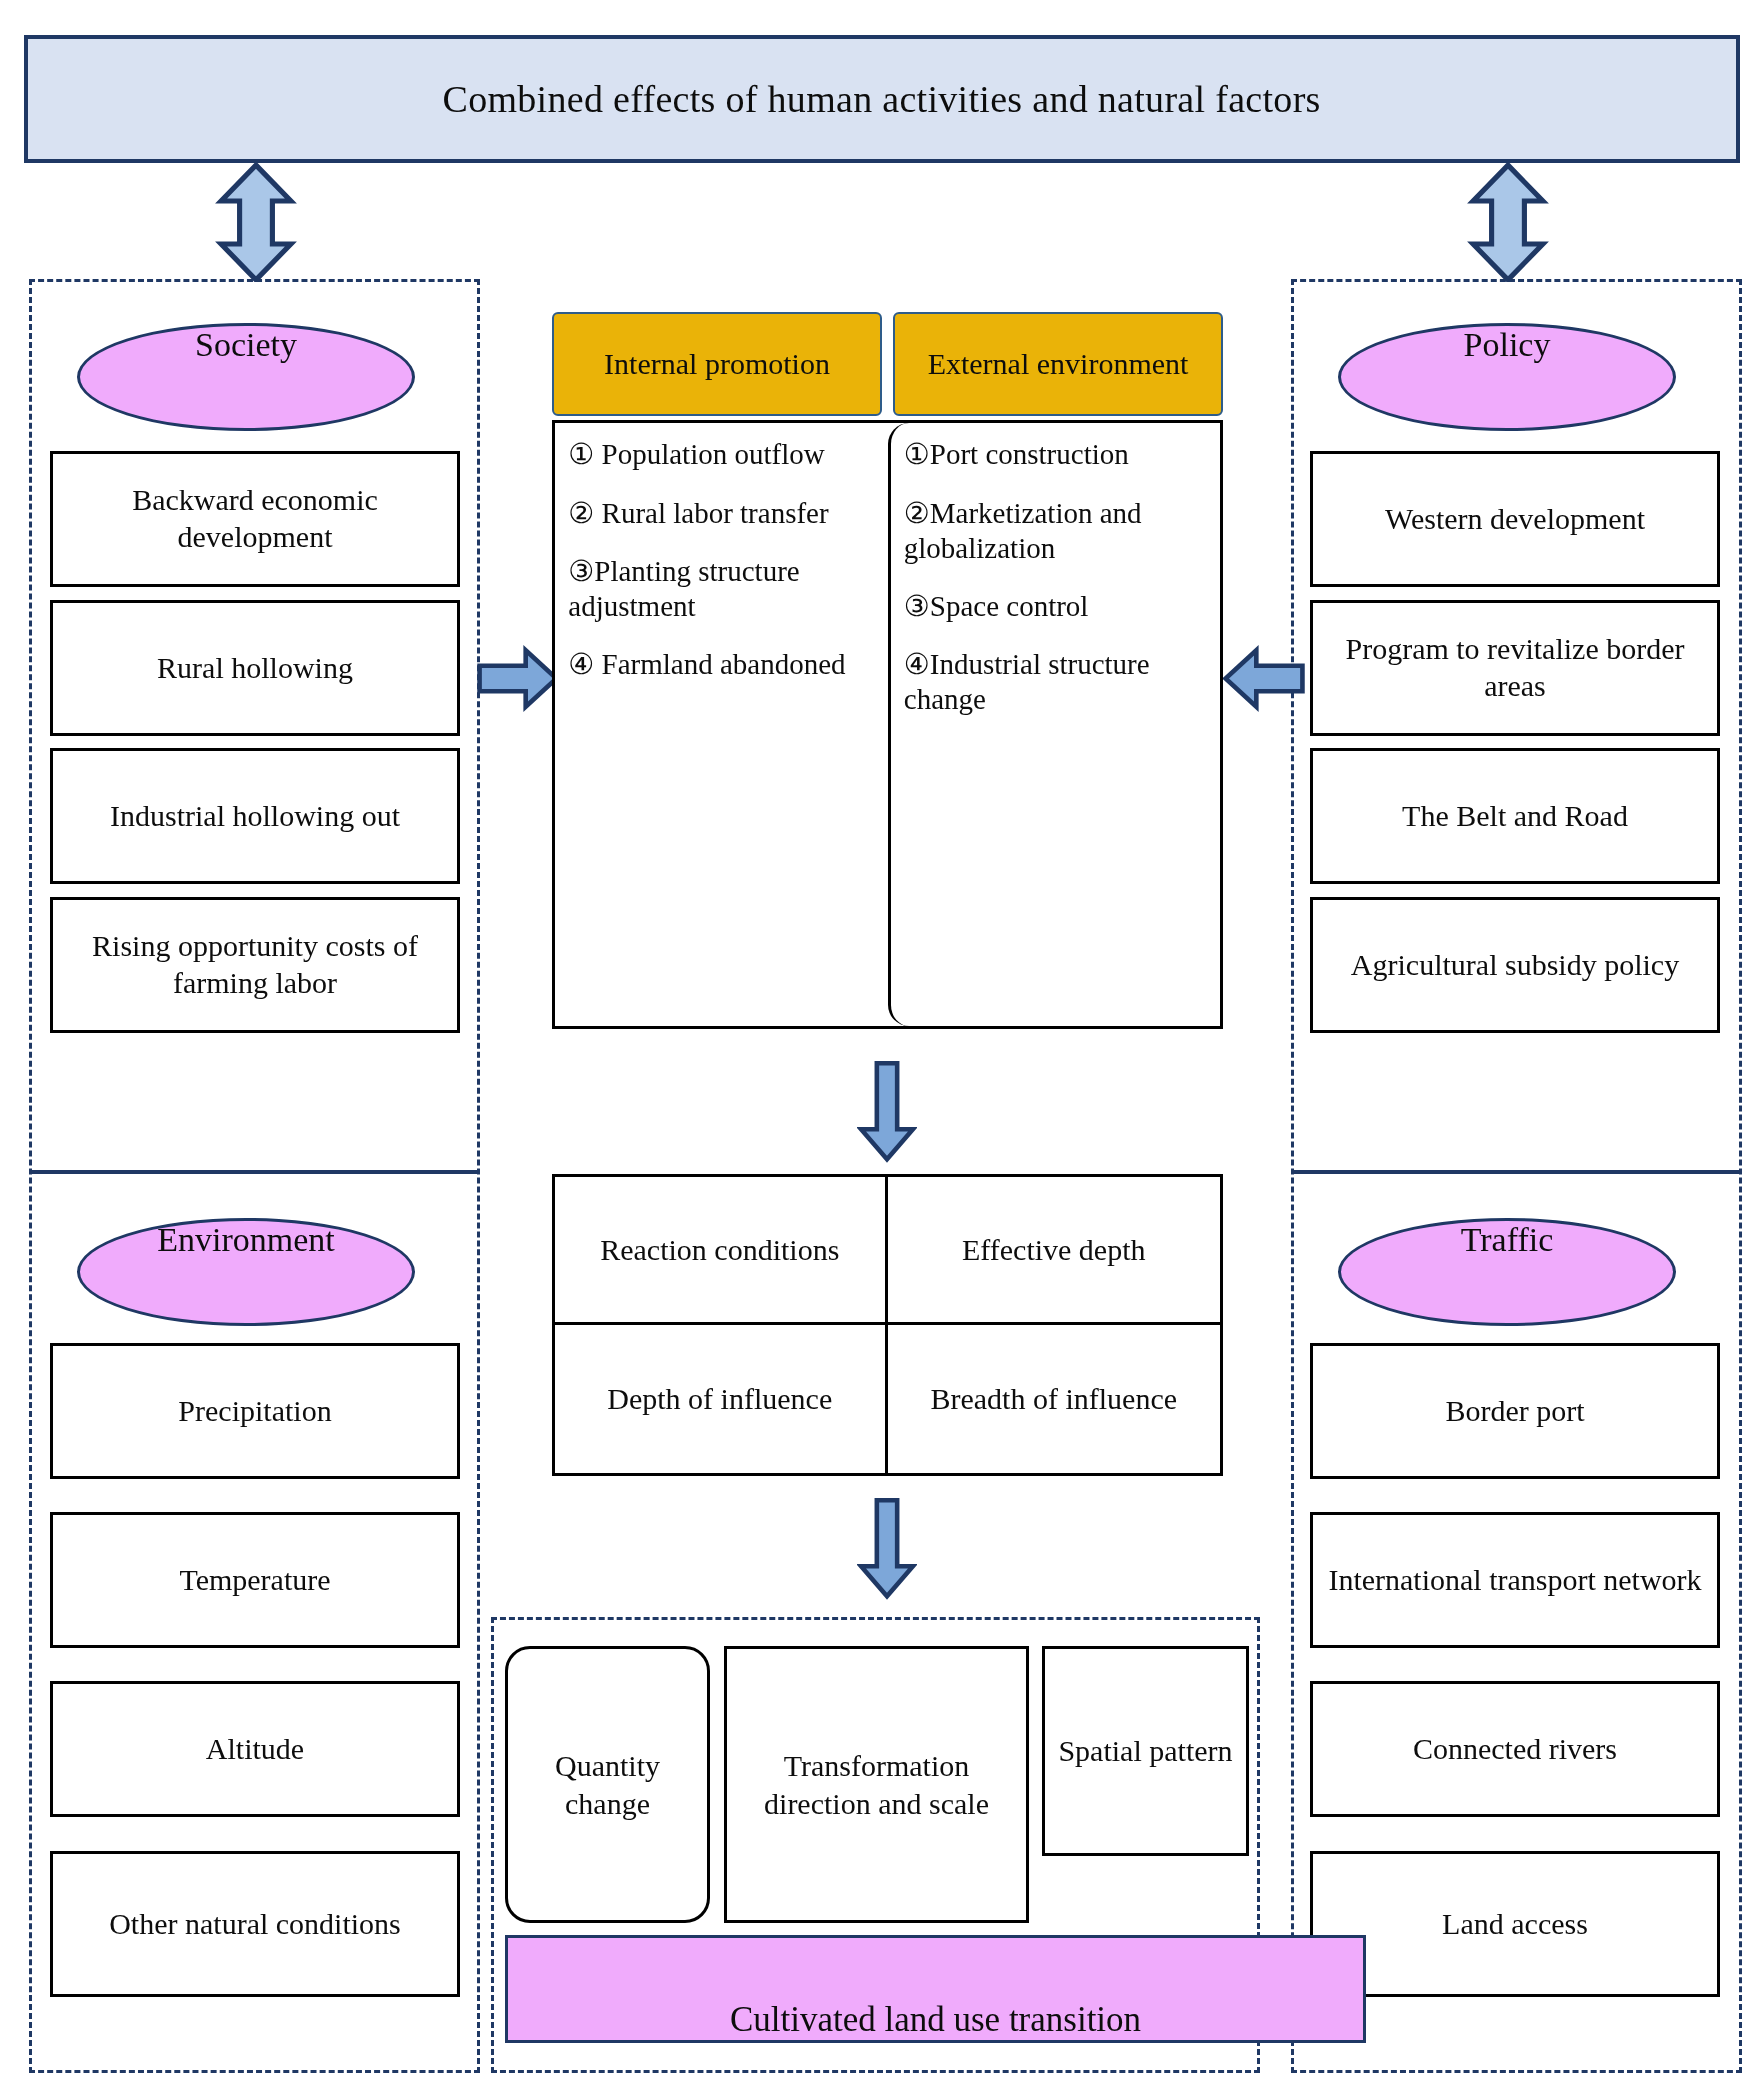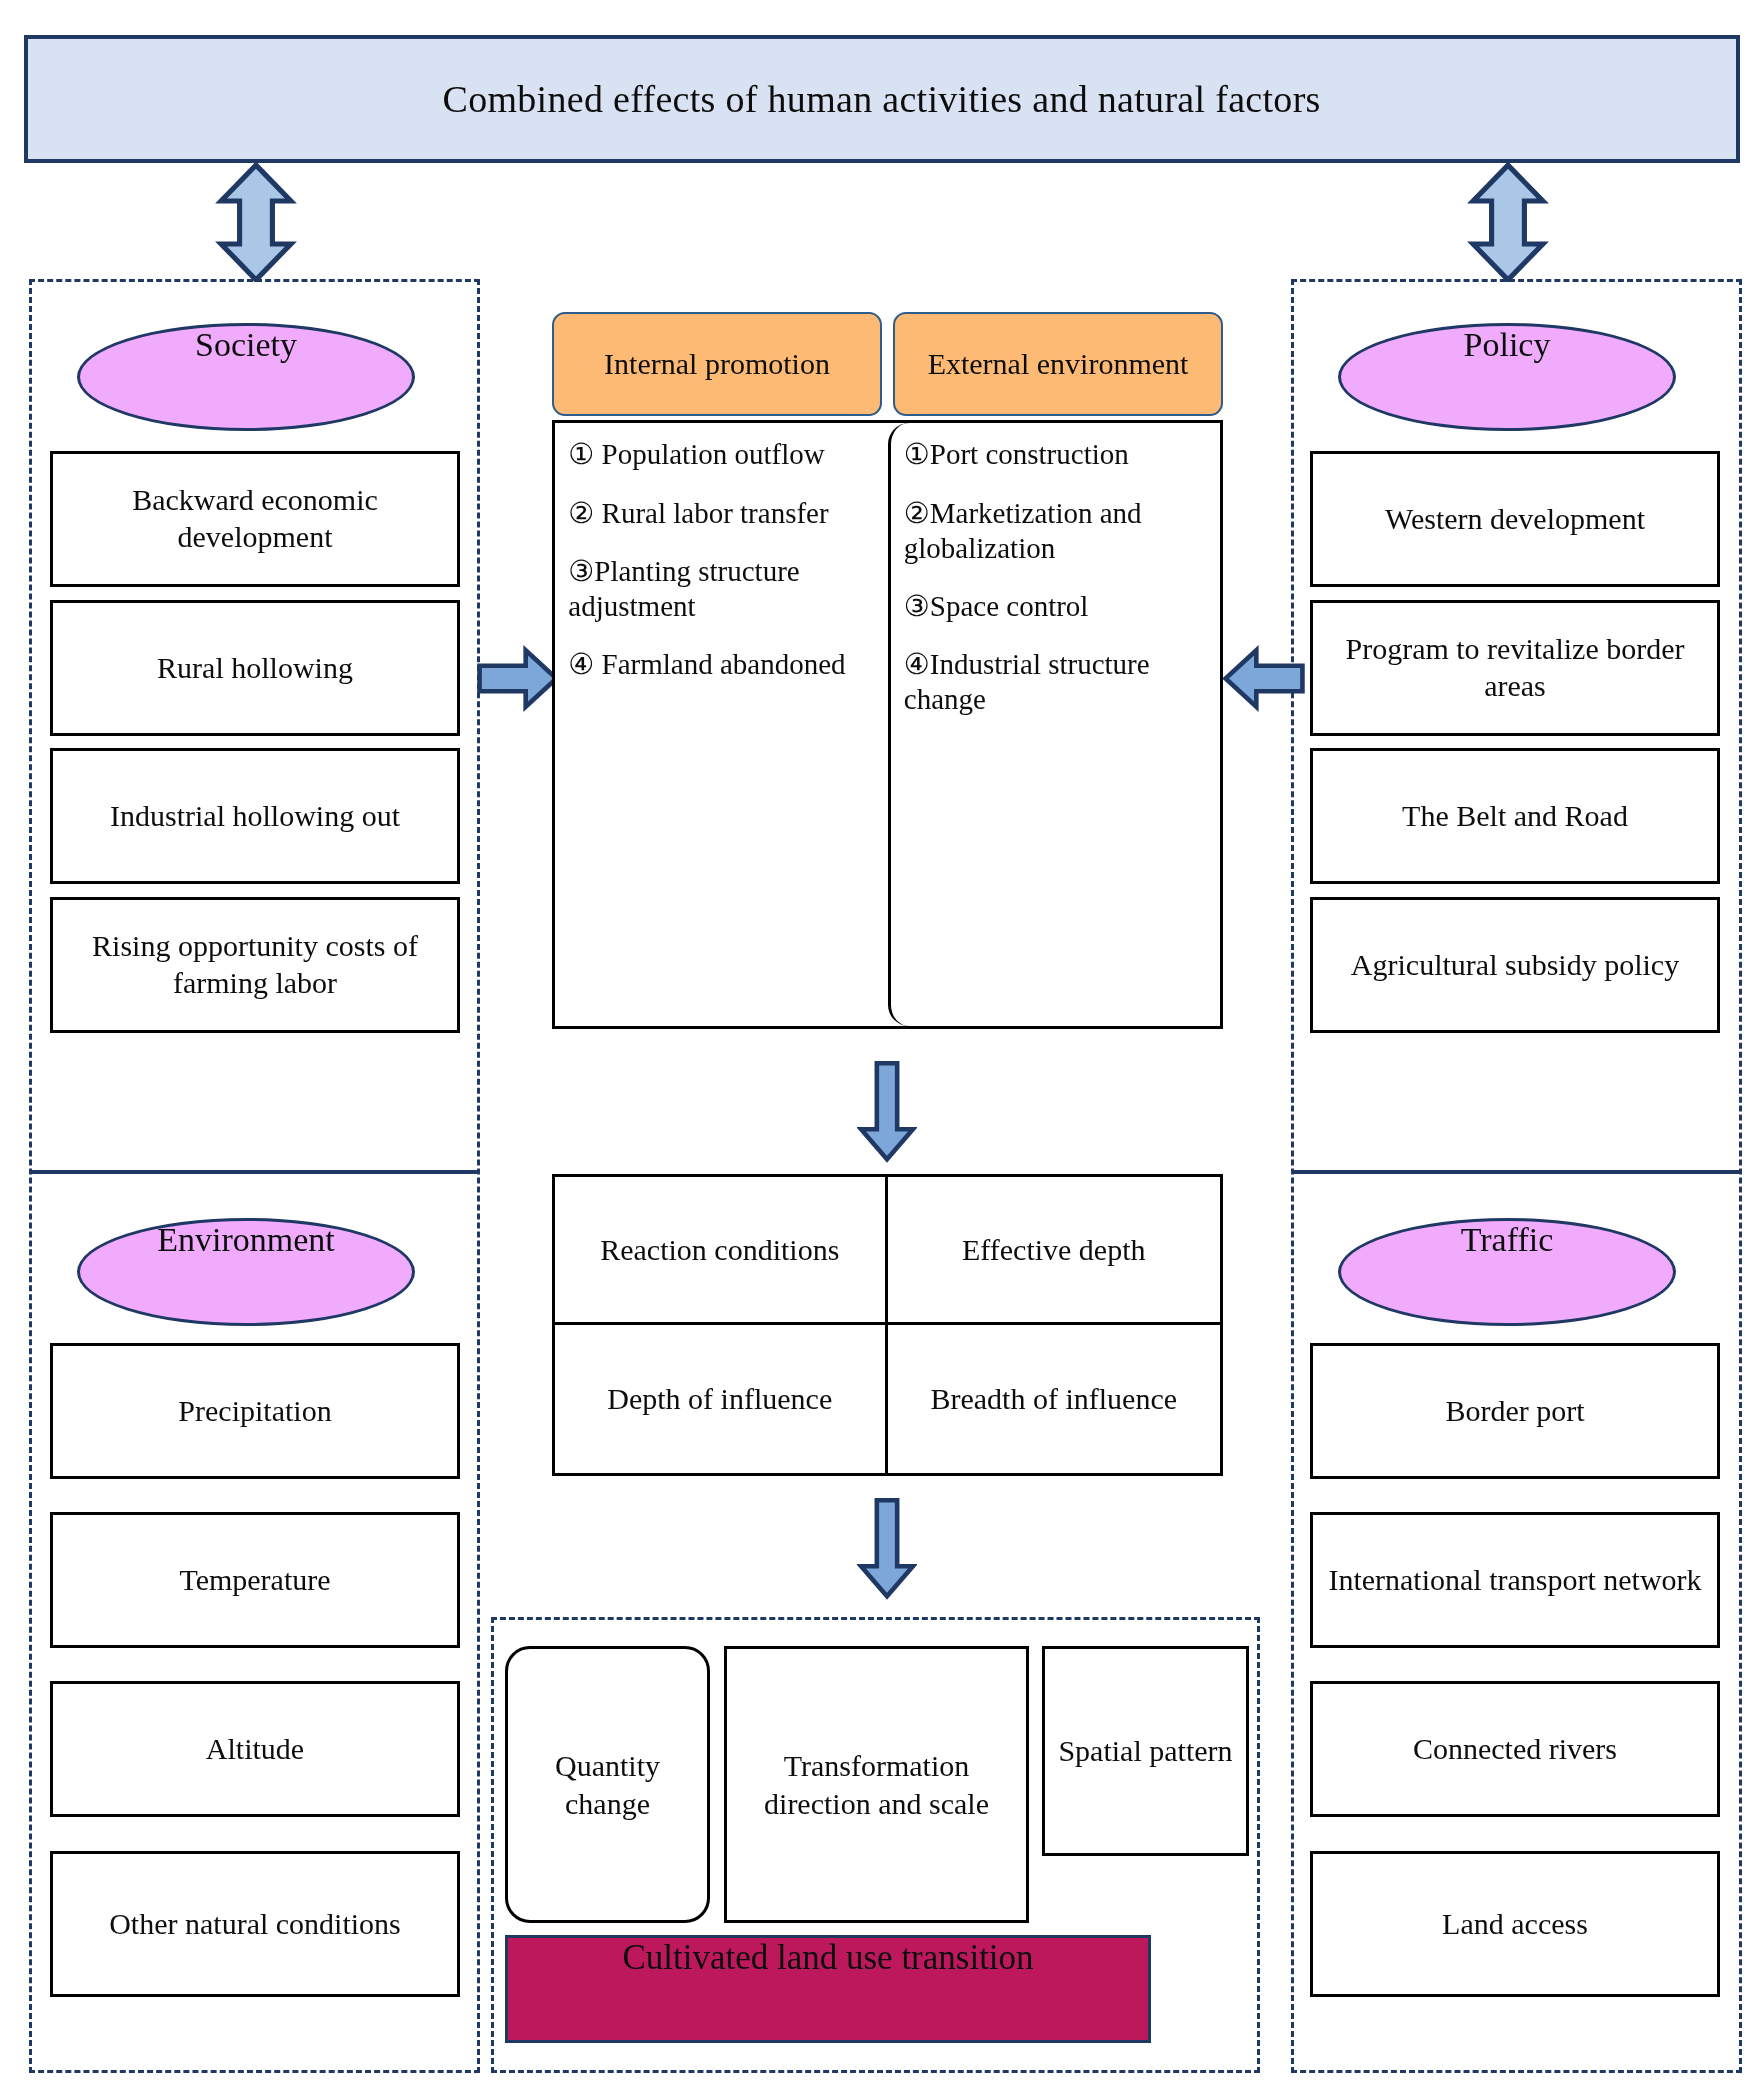--- a/index.html
+++ b/index.html
@@ -84,23 +84,23 @@
     align-items: center;
     justify-content: center;
     text-align: center;
     padding: 0 8.2px;
   }
   .item-box .label { font-size: 30px; line-height: 1.22; color: #0d0d0d; }
 
   
   .pill {
     position: absolute;
-    background: #fdba74;
+    background: #eab308;
     border: 2.6px solid #2e5c8a;
-    border-radius: 13px;
+    border-radius: 6px;
     box-sizing: border-box;
     display: flex;
     align-items: center;
     justify-content: center;
     text-align: center;
   }
   .pill .label { font-size: 30px; line-height: 1.25; color: #0d0d0d; }
 
   
   #driver-box {
@@ -165,27 +165,27 @@
     justify-content: center;
     text-align: center;
     padding: 0 6.2px;
   }
   .outcome-box .label { font-size: 30px; line-height: 1.25; color: #0d0d0d; }
 
   #transition-bar {
     position: absolute;
     left: 505px;
     top: 1935px;
-    width: 646px;
+    width: 861px;
     height: 108px;
-    background: #be185d;
+    background: #f0abfc;
     border: 3.6px solid #1f3864;
     box-sizing: border-box;
     display: flex;
-    align-items: flex-start;
+    align-items: flex-end;
     justify-content: center;
   }
   #transition-bar .label { font-size: 35px; color: #0d0d0d; }
 
   
   .arrow-svg { position: absolute; }
 </style>
 </head>
 <body>
 

